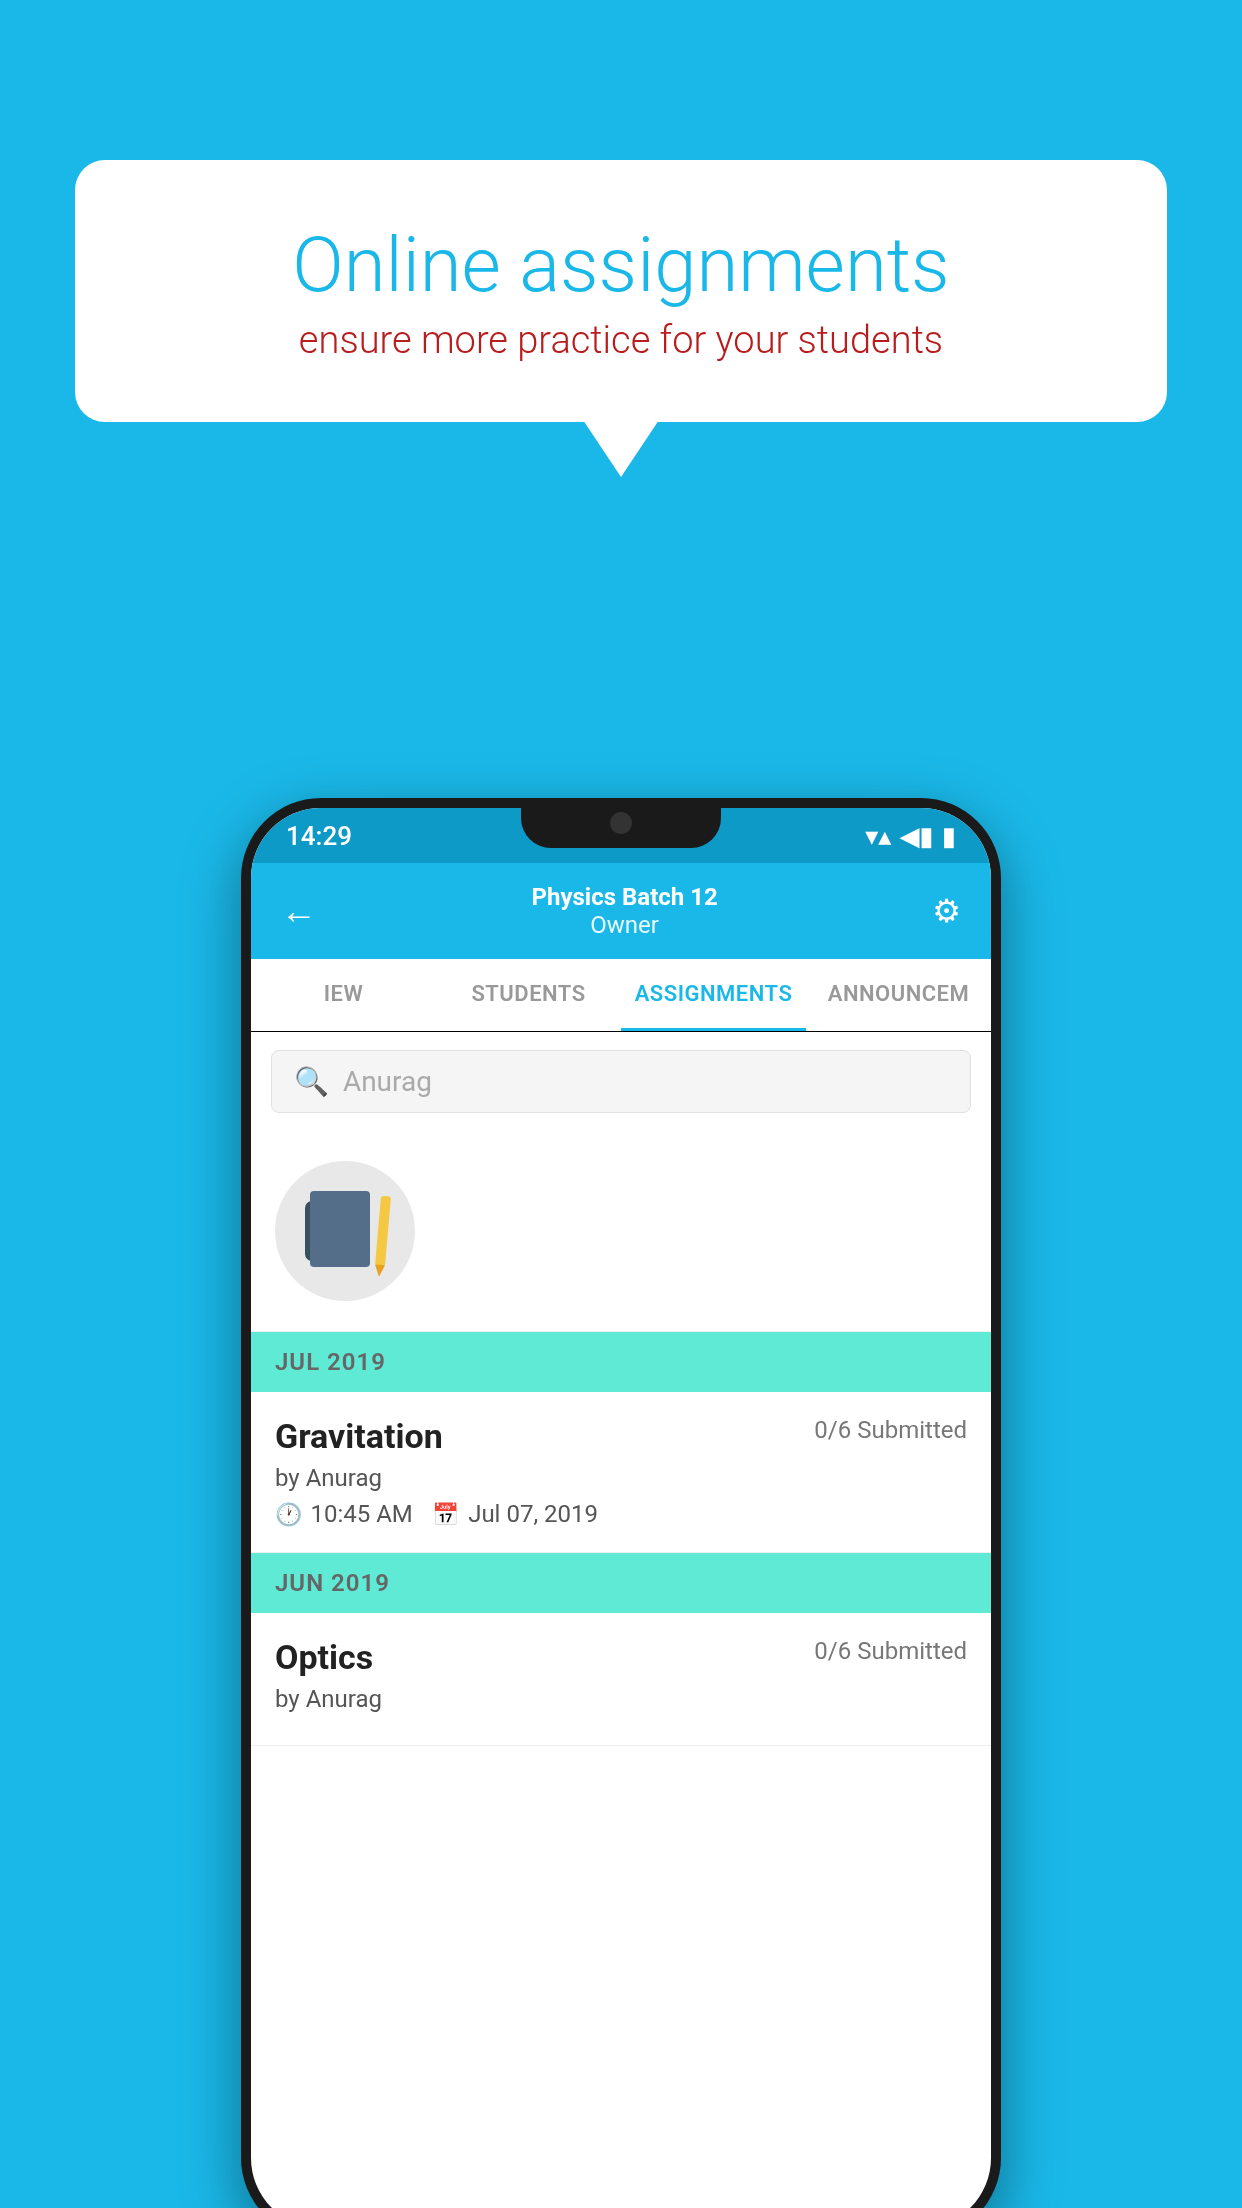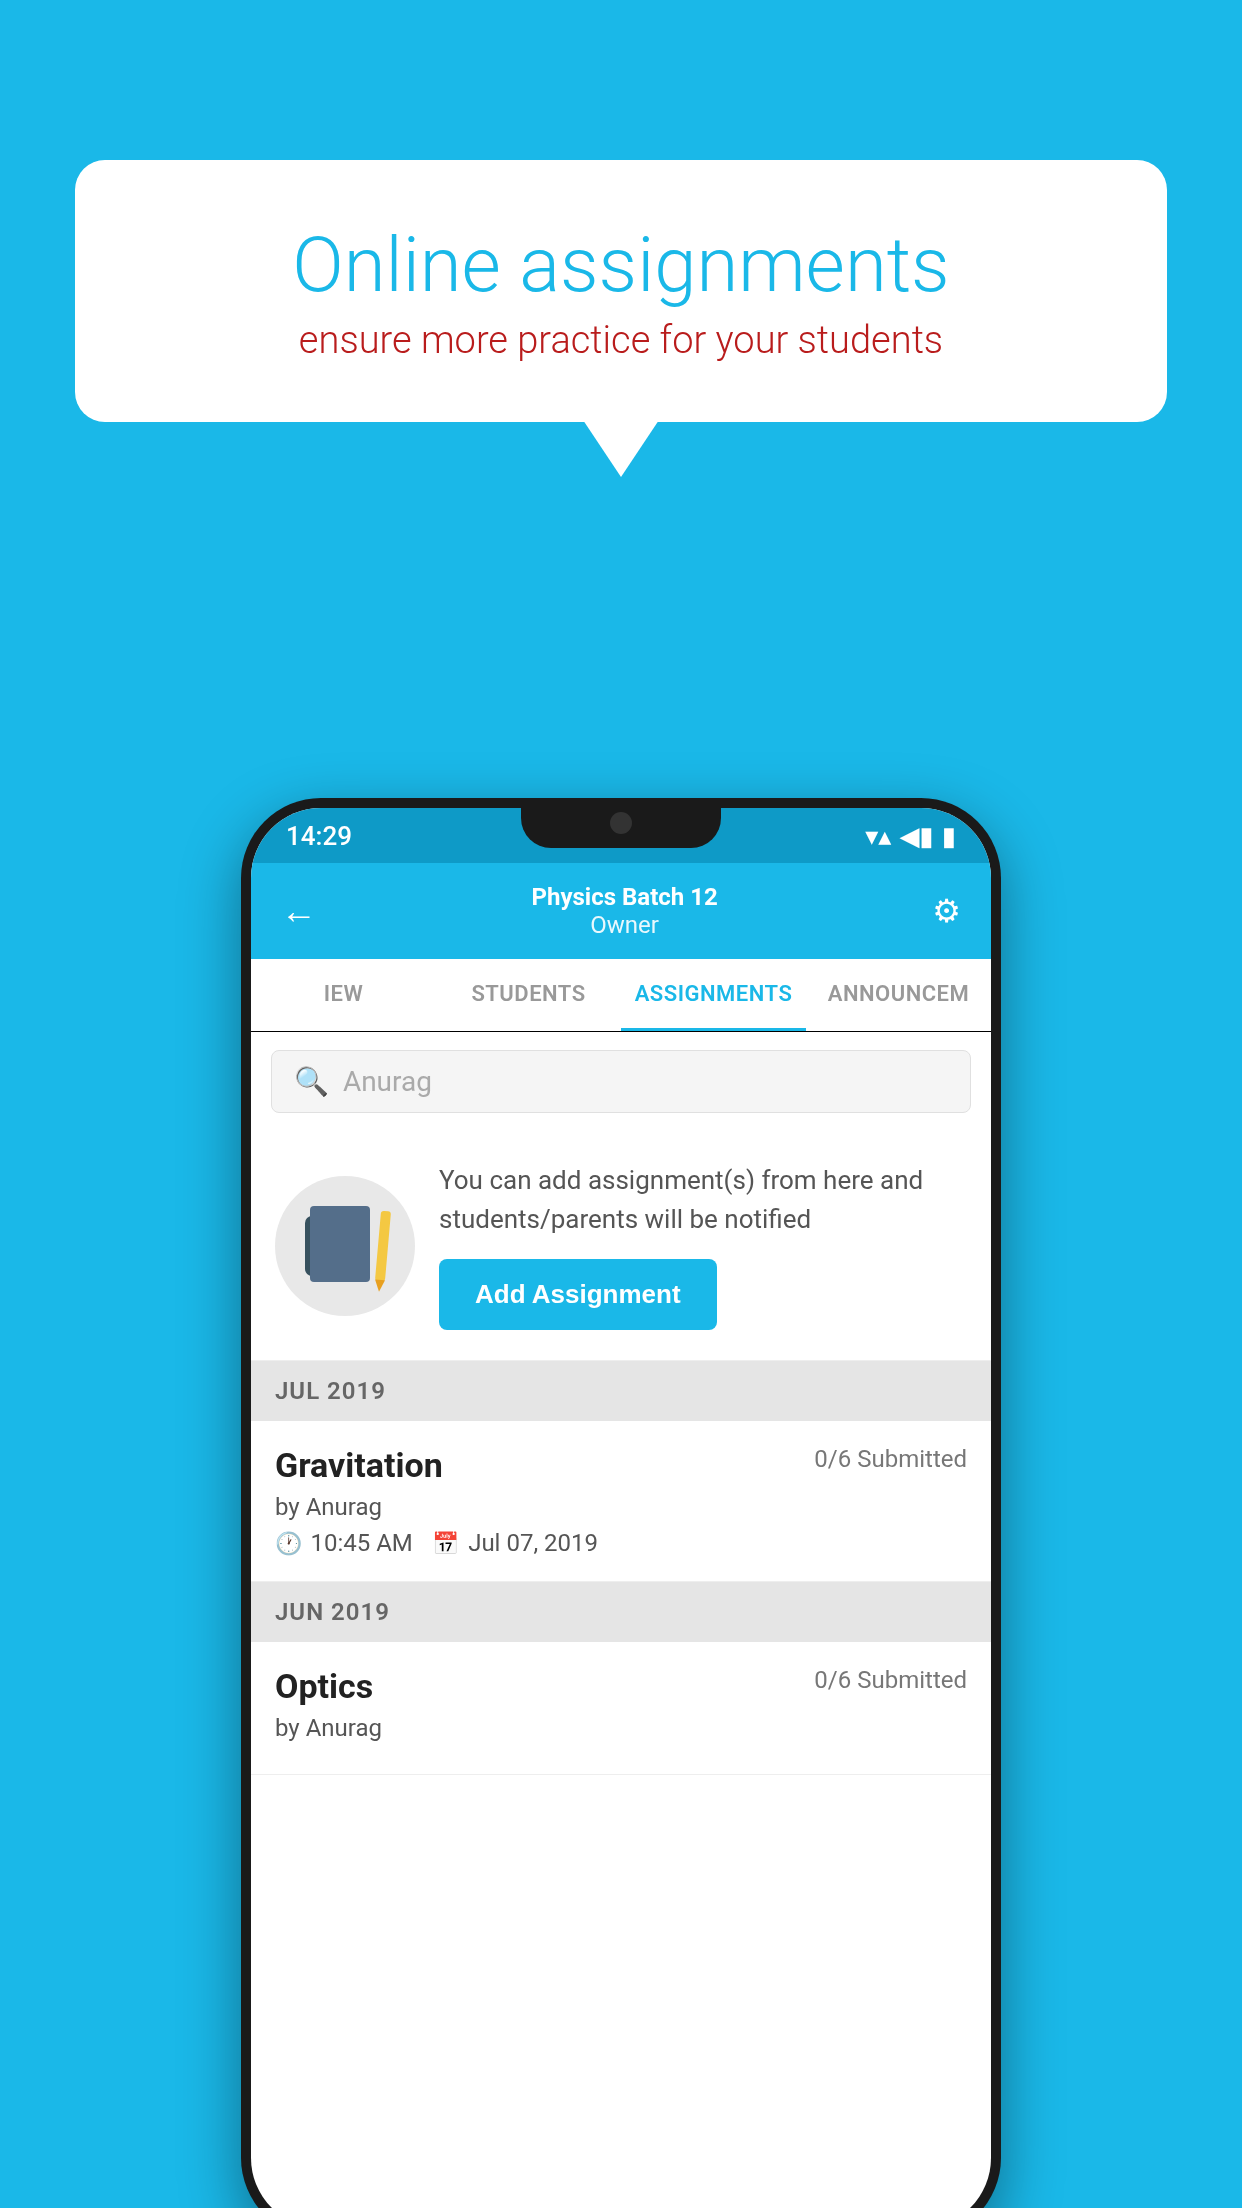--- a/index.html
+++ b/index.html
@@ -304,21 +304,21 @@
       border-radius: 8px;
       padding: 20px 36px;
       font-size: 26px;
       font-weight: 600;
       cursor: pointer;
       display: inline-block;
     }
 
     
     .month-separator {
-      background: #e5e5e5;
+      background: #5eead4;
       padding: 16px 24px;
       font-size: 24px;
       color: #666;
       font-weight: 600;
       letter-spacing: 1px;
     }
 
     
     .assignment-item {
       background: white;
@@ -420,24 +420,20 @@
 
     <div class="info-block">
       <div class="info-icon-circle">
         <div class="notebook-icon">
           <div class="notebook-ring"></div>
           <div class="notebook-body"></div>
           <div class="notebook-pencil">
             <div class="pencil-tip"></div>
           </div>
         </div>
-      </div>
-      <div class="info-text">
-        <div class="info-description">You can add assignment(s) from here and students/parents will be notified</div>
-        <button class="add-assignment-btn">Add Assignment</button>
       </div>
     </div>
 
     <div class="month-separator">
       <span>JUL 2019</span>
     </div>
 
     <div class="assignment-item">
       <div class="assignment-header-row">
         <span class="assignment-name">Gravitation</span>

